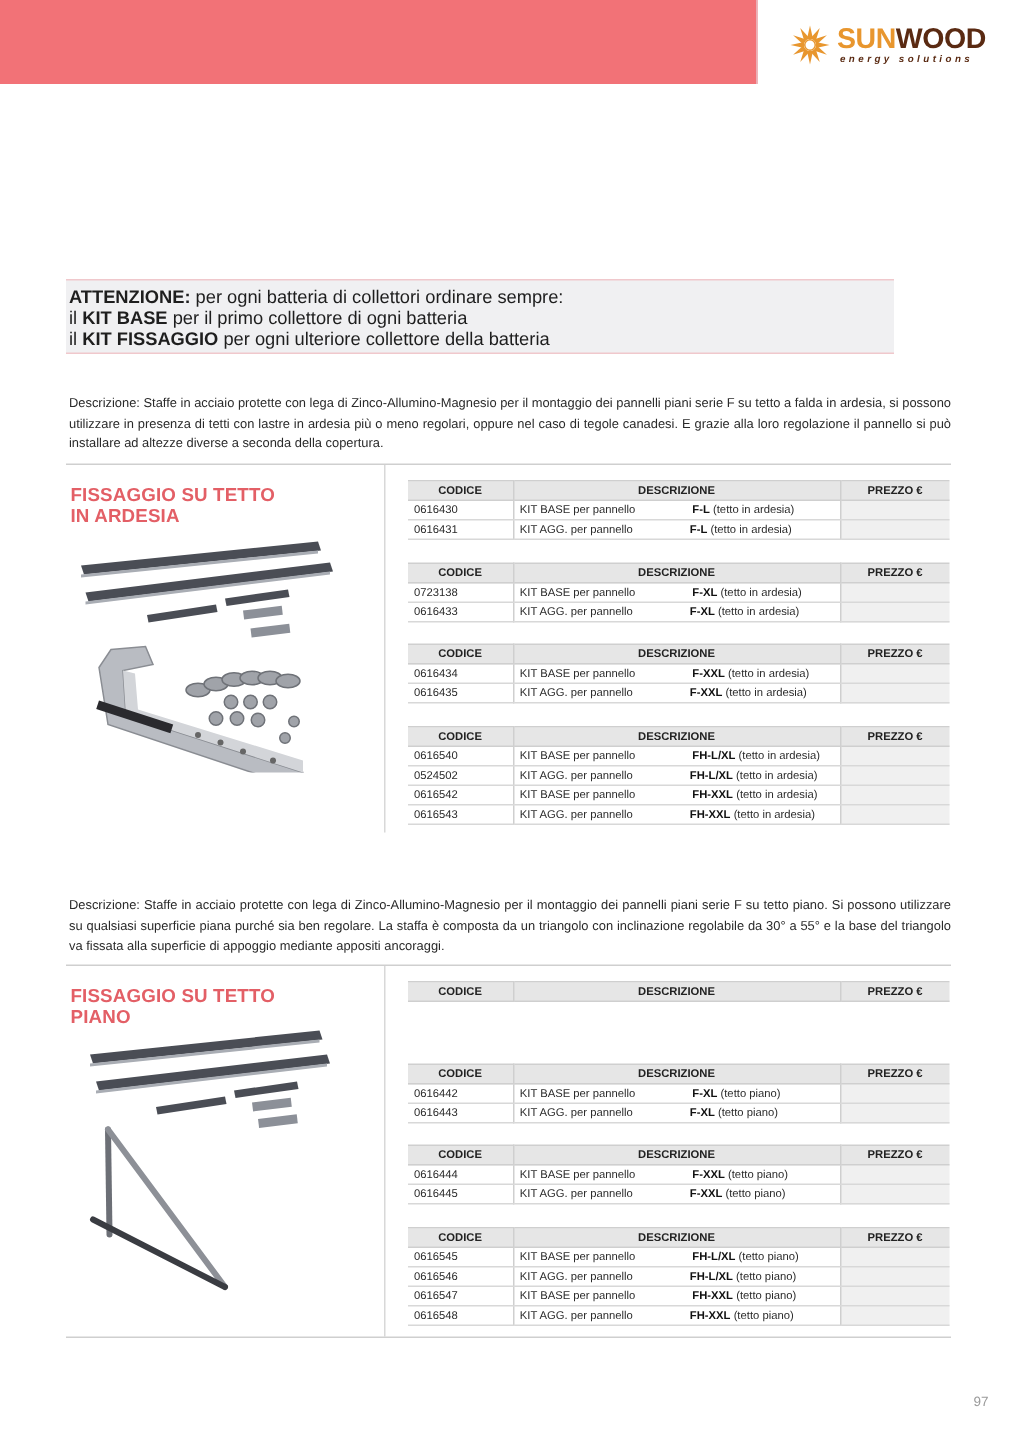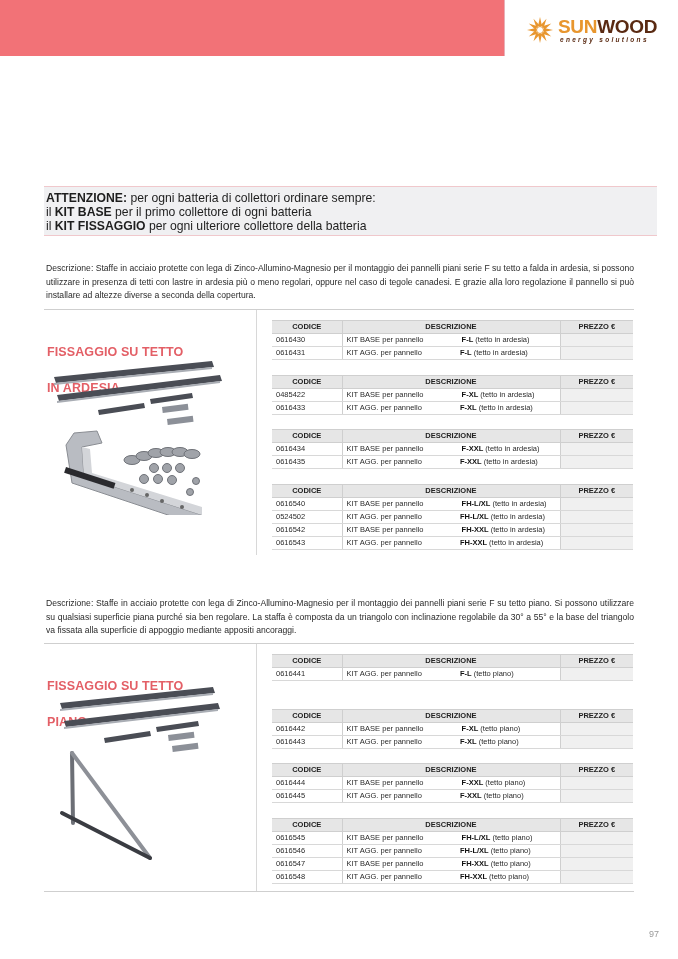--- a/index.html
+++ b/index.html
@@ -7,32 +7,32 @@
     body { position: relative; font-family: "Liberation Sans", sans-serif; color: #2a2a2a; }
 
     .banner { position: absolute; left: 0; top: 0; width: 505px; height: 56px; background: #f27277; border-right: 1px solid #e8b0b8; }
     .logo { position: absolute; left: 526px; top: 16px; width: 140px; height: 30px; }
     .logo .sun { position: absolute; left: 0; top: 0; width: 28px; height: 28px; }
     .logo .brand { position: absolute; left: 32px; top: 1px; font-size: 19px; font-weight: bold; letter-spacing: -0.3px; line-height: 20px; }
     .logo .brand .sun-part { color: #e8962e; }
     .logo .brand .wood-part { color: #5a2a12; }
     .logo .tag { position: absolute; left: 34px; top: 20px; font-size: 6.5px; font-style: italic; font-weight: bold; color: #5a2a12; letter-spacing: 2.3px; white-space: nowrap; }
 
-    .attention { position: absolute; left: 44px; top: 186px; width: 613px; height: 50px; background: #f0f0f2; border-top: 1px solid #f0c8cc; border-bottom: 1px solid #f0c8cc; padding: 4px 0 0 2px; font-size: 12.2px; line-height: 14px; color: #1e1e1e; }
+    .attention { position: absolute; left: 44px; top: 186px; width: 552px; height: 50px; background: #f0f0f2; border-top: 1px solid #f0c8cc; border-bottom: 1px solid #f0c8cc; padding: 4px 0 0 2px; font-size: 12.2px; line-height: 14px; color: #1e1e1e; }
     .attention b { font-weight: bold; }
 
     .desc { position: absolute; left: 46px; width: 588px; font-size: 8.6px; line-height: 13.5px; color: #2a2a2a; text-align: justify; }
     .desc1 { top: 262px; }
     .desc2 { top: 597px; }
 
     .hr { position: absolute; left: 44px; width: 590px; height: 1px; background: #cfcfcf; }
     .vr { position: absolute; left: 256px; width: 1px; background: #d8d8d8; }
 
     .sec-title { position: absolute; left: 47px; font-size: 12.5px; line-height: 14px; font-weight: bold; color: #e35f66; letter-spacing: 0.1px; }
-    .sec-title div { white-space: nowrap; margin-top: 22px; }
+    .sec-title div { white-space: nowrap; }
 
     .product-img { position: absolute; }
 
     table.kit { position: absolute; left: 272px; width: 361px; border-collapse: collapse; font-size: 7.5px; line-height: 12px; }
     table.kit th { background: #e6e6e6; font-weight: bold; color: #222; height: 13px; border-top: 1px solid #cfcfcf; border-bottom: 1px solid #cfcfcf; padding: 0; text-align: center; }
     table.kit td { height: 12.5px; border-bottom: 1px solid #d8d8d8; padding: 0 4px; color: #2a2a2a; white-space: nowrap; }
     table.kit .c-code { width: 70px; border-right: 1px solid #cfcfcf; }
     table.kit .c-desc { width: 218px; text-align: left; border-right: 1px solid #cfcfcf; }
     table.kit th.c-desc { text-align: center; }
     table.kit .c-price { width: 73px; }
@@ -145,21 +145,21 @@
 <table class="kit" style="top:375px">
   <thead>
       <tr>
     <th class="c-code">CODICE</th>
     <th class="c-desc">DESCRIZIONE</th>
     <th class="c-price">PREZZO €</th>
   </tr>
     </thead>
   <tbody>
     <tr>
-        <td class="c-code">0485422</td>
+        <td class="c-code">0723138</td>
         <td class="c-desc"><span>KIT BASE per pannello </span><b>F-XL</b><span> (tetto in ardesia)</span></td>
         <td class="c-price"></td>
       </tr>
     <tr>
         <td class="c-code">0616433</td>
         <td class="c-desc"><span>KIT AGG. per pannello </span><b>F-XL</b><span> (tetto in ardesia)</span></td>
         <td class="c-price"></td>
       </tr>
   </tbody>
 </table>
@@ -246,25 +246,20 @@
 
 <table class="kit" style="top:654px">
   <thead>
       <tr>
     <th class="c-code">CODICE</th>
     <th class="c-desc">DESCRIZIONE</th>
     <th class="c-price">PREZZO €</th>
   </tr>
     </thead>
   <tbody>
-    <tr>
-        <td class="c-code">0616441</td>
-        <td class="c-desc"><span>KIT AGG. per pannello </span><b>F-L</b><span> (tetto piano)</span></td>
-        <td class="c-price"></td>
-      </tr>
   </tbody>
 </table>
 
 <table class="kit" style="top:709px">
   <thead>
       <tr>
     <th class="c-code">CODICE</th>
     <th class="c-desc">DESCRIZIONE</th>
     <th class="c-price">PREZZO €</th>
   </tr>

